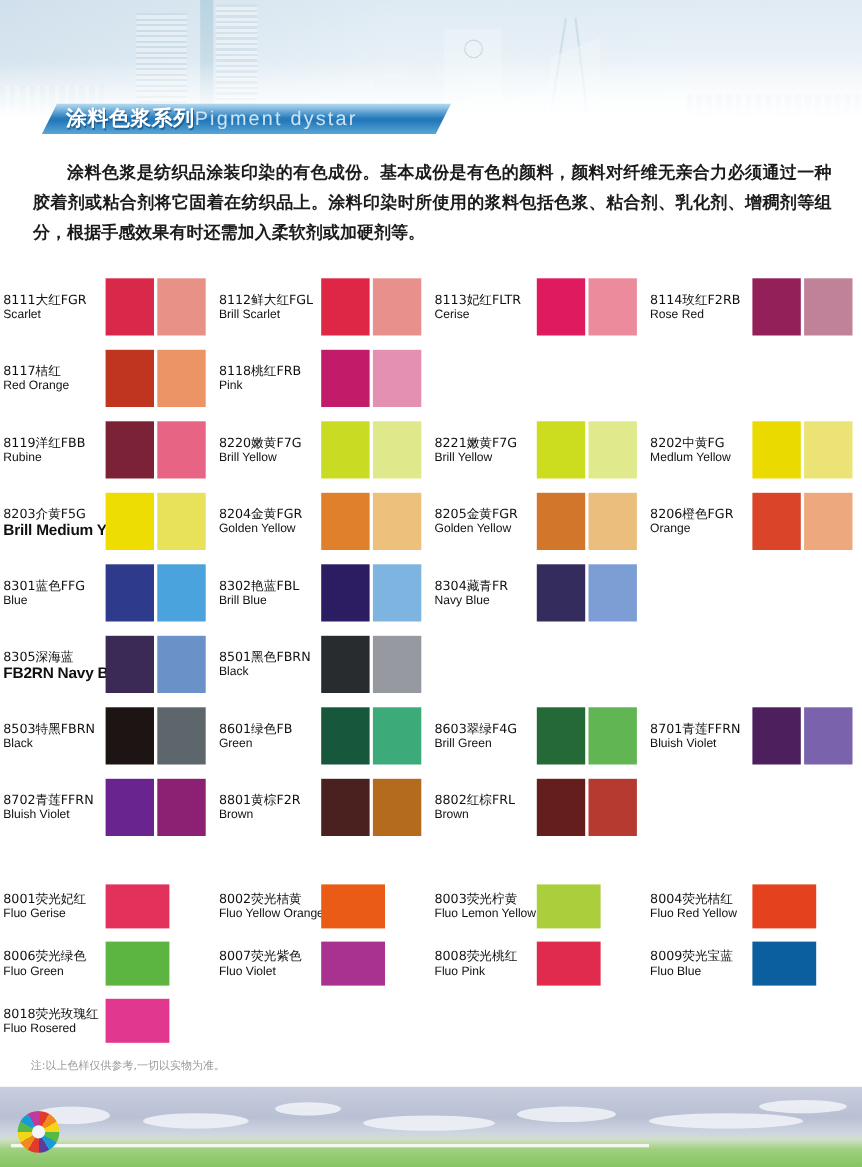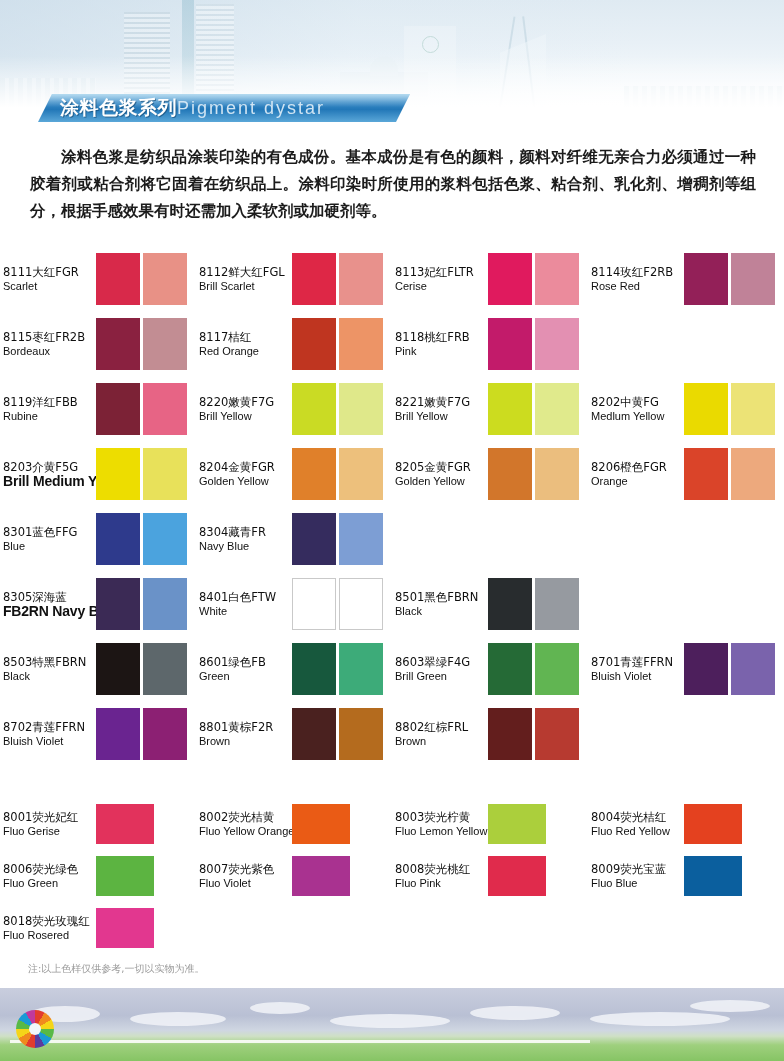--- a/index.html
+++ b/index.html
@@ -228,30 +228,20 @@
         </div>
         <div class="sw-pair">
           <div class="sw" style="background: rgb(147, 32, 88);"></div>
           <div class="sw" style="background: rgb(192, 130, 152);"></div>
         </div>
       </div>
     </div>
     <div class="row">
       <div class="cell">
         <div class="labels">
-          <div class="lab-cn">8115枣红FR2B</div>
-          <div class="lab-en">Bordeaux</div>
-        </div>
-        <div class="sw-pair">
-          <div class="sw" style="background: rgb(138, 33, 64);"></div>
-          <div class="sw" style="background: rgb(194, 141, 147);"></div>
-        </div>
-      </div>
-      <div class="cell">
-        <div class="labels">
           <div class="lab-cn">8117桔红</div>
           <div class="lab-en">Red Orange</div>
         </div>
         <div class="sw-pair">
           <div class="sw" style="background: rgb(191, 53, 32);"></div>
           <div class="sw" style="background: rgb(237, 148, 102);"></div>
         </div>
       </div>
       <div class="cell">
         <div class="labels">
@@ -354,48 +344,48 @@
           <div class="lab-cn">8301蓝色FFG</div>
           <div class="lab-en">Blue</div>
         </div>
         <div class="sw-pair">
           <div class="sw" style="background: rgb(46, 58, 140);"></div>
           <div class="sw" style="background: rgb(75, 163, 222);"></div>
         </div>
       </div>
       <div class="cell">
         <div class="labels">
+          <div class="lab-cn">8302艳蓝FBL</div>
+          <div class="lab-en">Brill Blue</div>
+        </div>
+        <div class="sw-pair">
+          <div class="sw" style="background: rgb(44, 29, 99);"></div>
+          <div class="sw" style="background: rgb(126, 180, 224);"></div>
+        </div>
+      </div>
+      <div class="cell">
+        <div class="labels">
           <div class="lab-cn">8304藏青FR</div>
           <div class="lab-en">Navy Blue</div>
         </div>
         <div class="sw-pair">
           <div class="sw" style="background: rgb(53, 44, 94);"></div>
           <div class="sw" style="background: rgb(125, 158, 212);"></div>
         </div>
       </div>
     </div>
     <div class="row">
       <div class="cell">
         <div class="labels">
           <div class="lab-cn">8305深海蓝</div>
           <div class="lab-en small">FB2RN Navy Blue</div>
         </div>
         <div class="sw-pair">
           <div class="sw" style="background: rgb(59, 42, 85);"></div>
           <div class="sw" style="background: rgb(106, 146, 200);"></div>
-        </div>
-      </div>
-      <div class="cell">
-        <div class="labels">
-          <div class="lab-cn">8401白色FTW</div>
-          <div class="lab-en">White</div>
-        </div>
-        <div class="sw-pair">
-          <div class="sw bordered" style="background: rgb(255, 255, 255);"></div>
-          <div class="sw bordered" style="background: rgb(255, 255, 255);"></div>
         </div>
       </div>
       <div class="cell">
         <div class="labels">
           <div class="lab-cn">8501黑色FBRN</div>
           <div class="lab-en">Black</div>
         </div>
         <div class="sw-pair">
           <div class="sw" style="background: rgb(40, 44, 46);"></div>
           <div class="sw" style="background: rgb(150, 154, 160);"></div>

